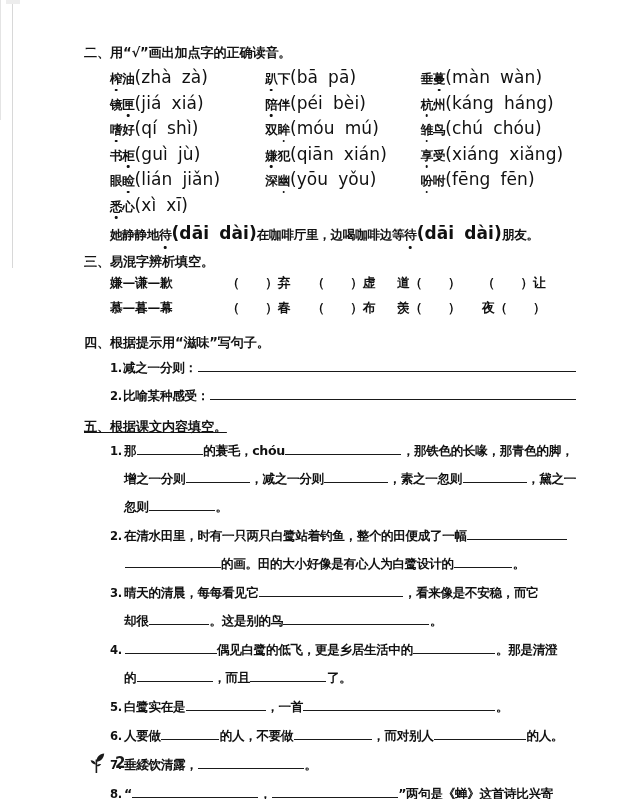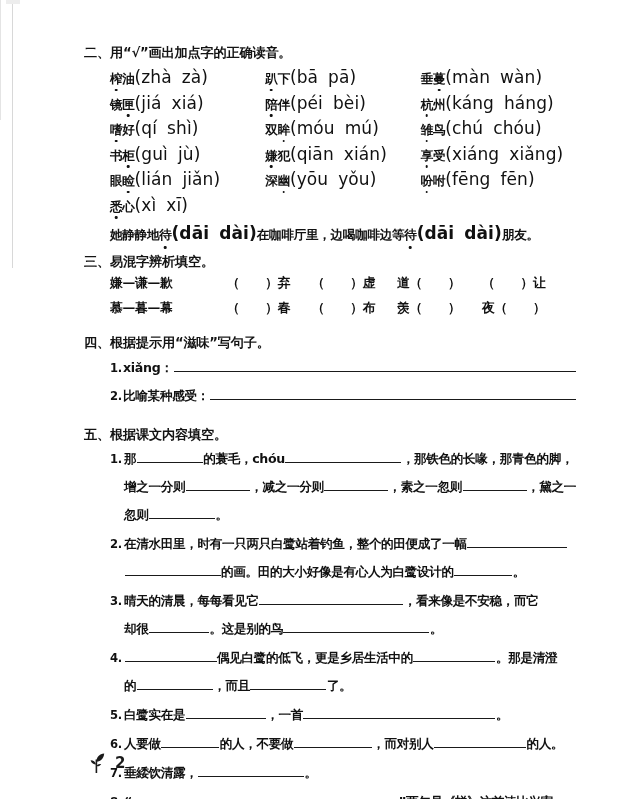--- a/index.html
+++ b/index.html
@@ -62,21 +62,21 @@
   .sec-head {
     font-size: 13.2px;
     font-weight: bold;
     letter-spacing: -0.2px;
     line-height: 1.3;
     margin: 0 0 3px 0;
     color: #141414;
   }
   .sec-head.s3 { margin-top: 9px; }
   .sec-head.s4 { margin-top: 9px; }
-  .sec-head.s5 { margin-top: 12px; }
+  .sec-head.s5 { margin-top: 4px; text-decoration: underline; }
 
   
   .pinyin-grid {
     margin: 6px 0 0 26px;
   }
   .pinyin-row {
     display: flex;
     align-items: flex-start;
     height: 25.5px;
   }
@@ -269,21 +269,21 @@
             <div class="itm wide"><span class="paren">夜（<span class="sp"></span>）</span></div>
           </div>
         </div>
     </div>
 
     <div>
       <div class="sec-head s4">四、根据提示用“滋味”写句子。</div>
       <div class="q4" id="q4-rows">
           <div class="q4-row">
             <span class="num">1.</span>
-            <span class="lbl">xiǎng：</span>
+            <span class="lbl">减之一分则：</span>
             <span class="blank-rest"></span>
           </div>
           <div class="q4-row">
             <span class="num">2.</span>
             <span class="lbl">比喻某种感受：</span>
             <span class="blank-rest"></span>
           </div>
         </div>
     </div>
 

